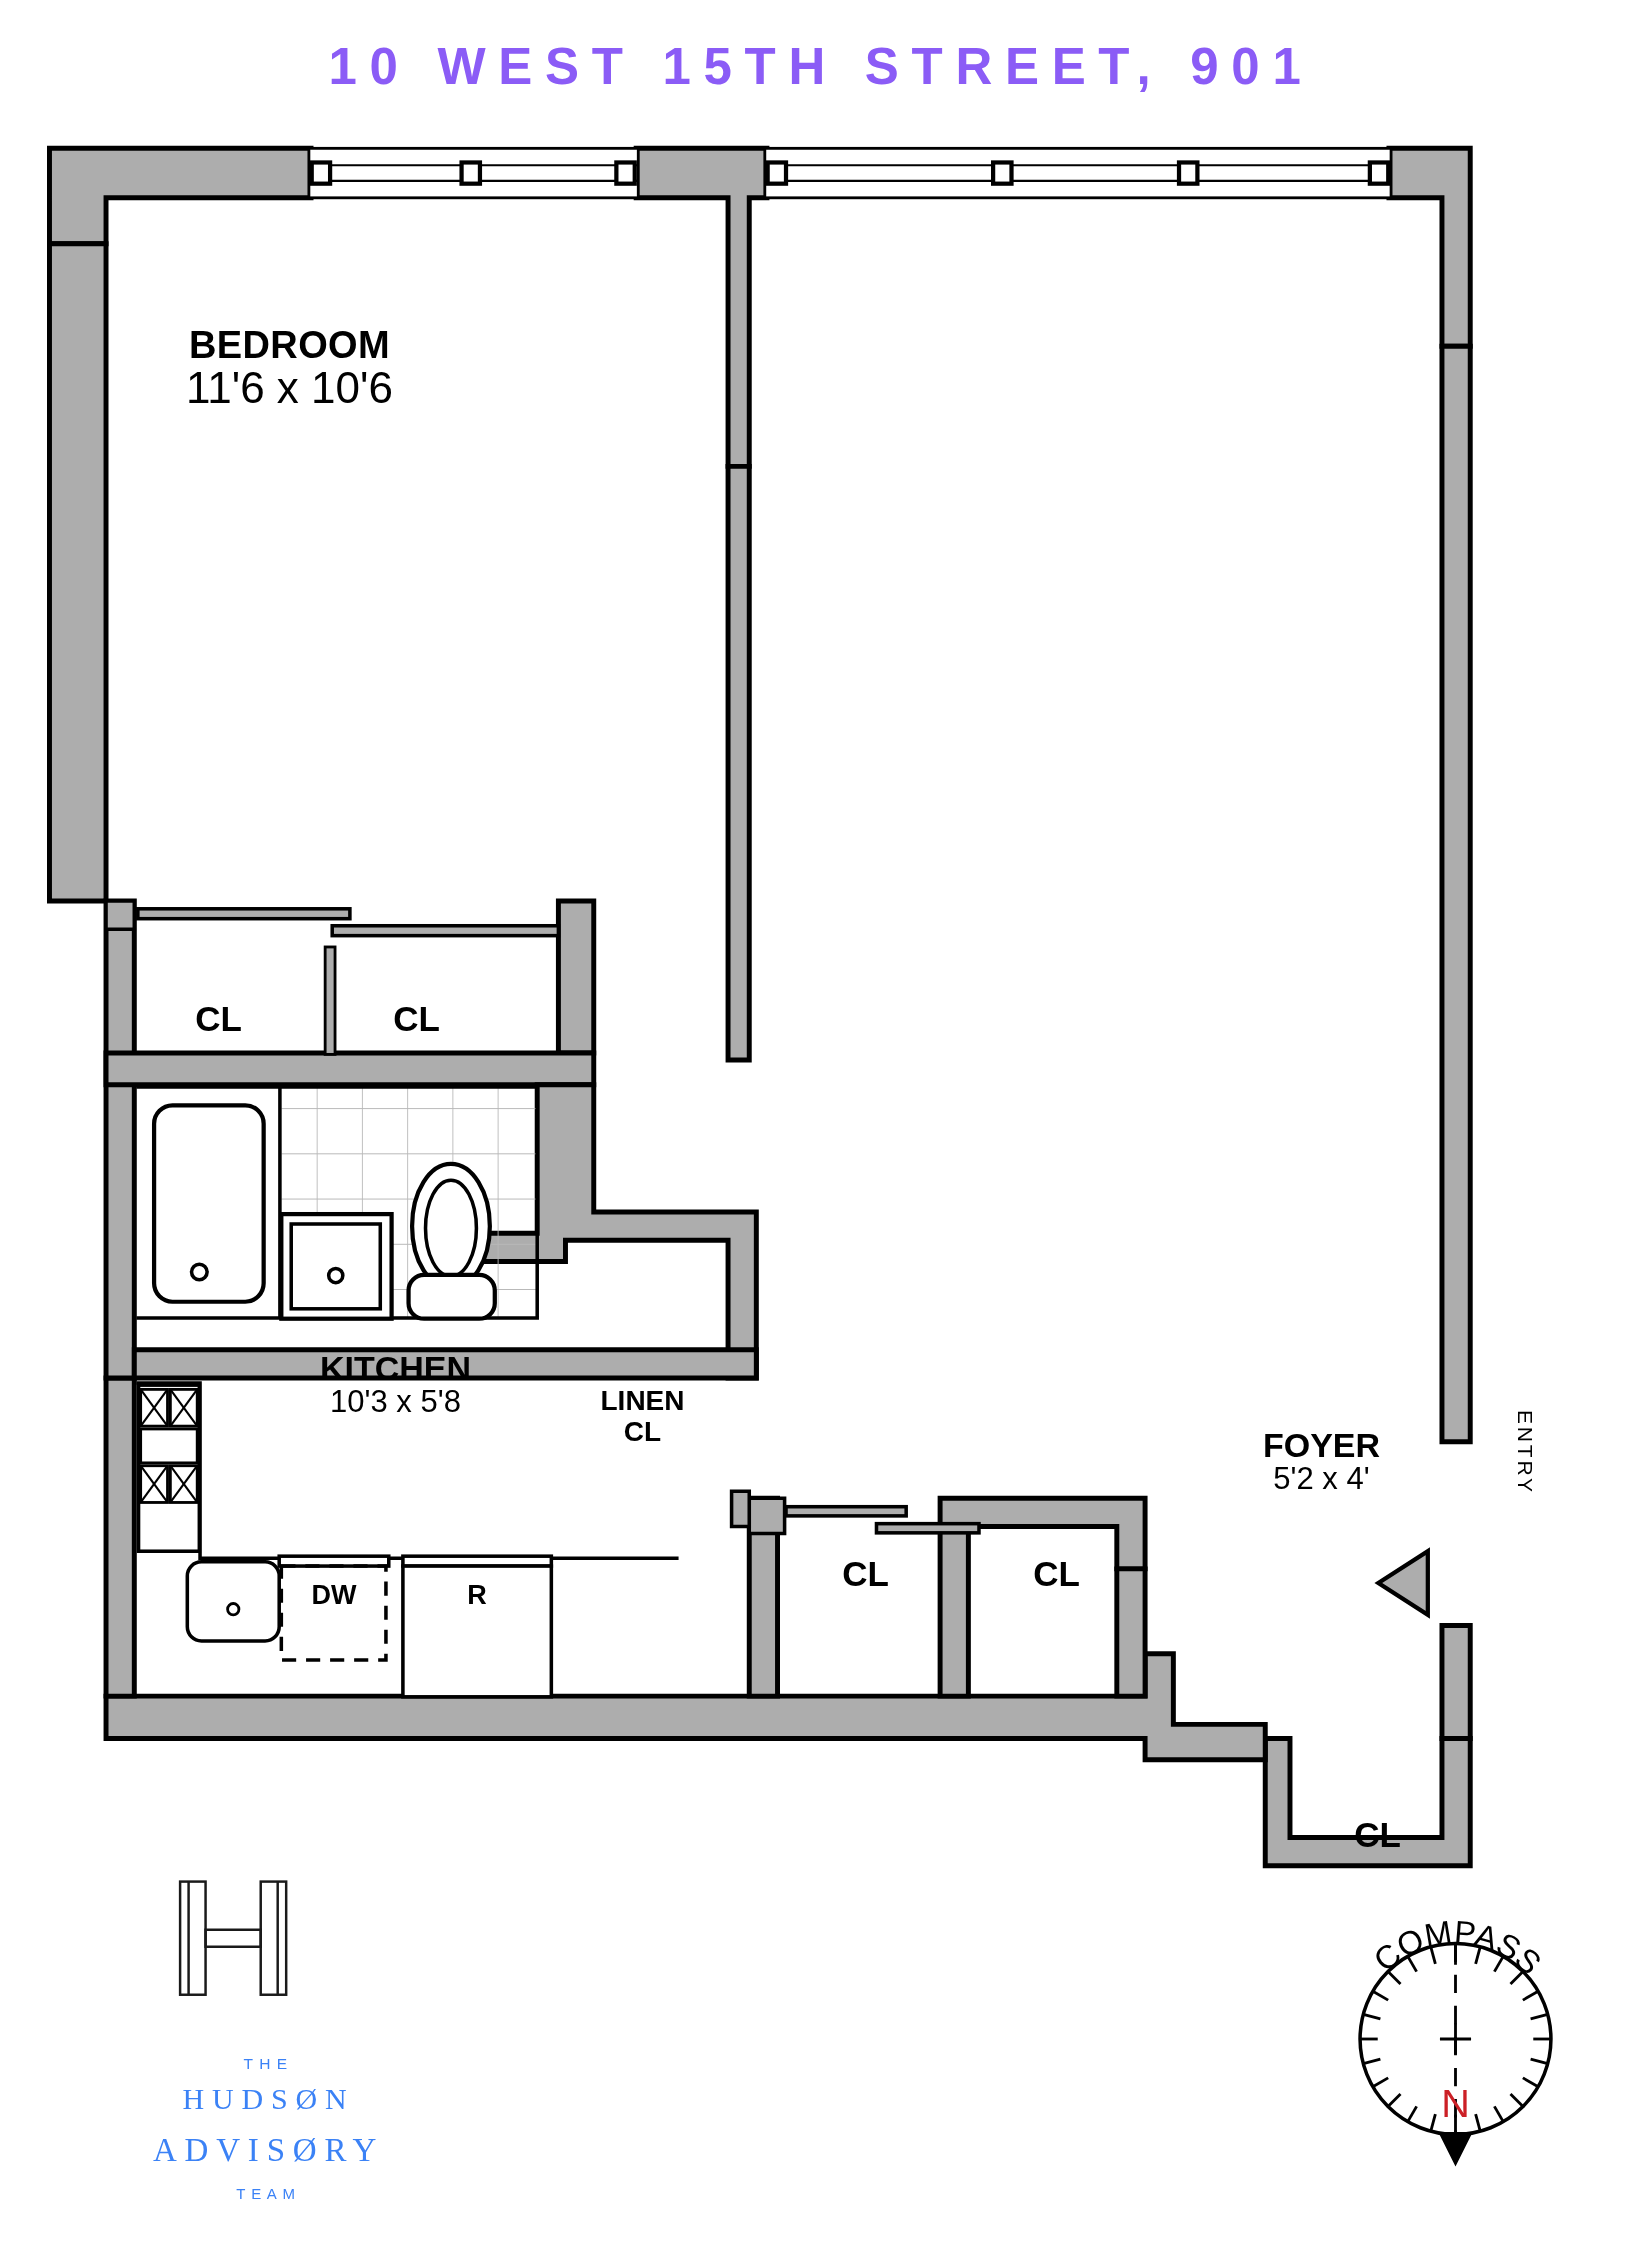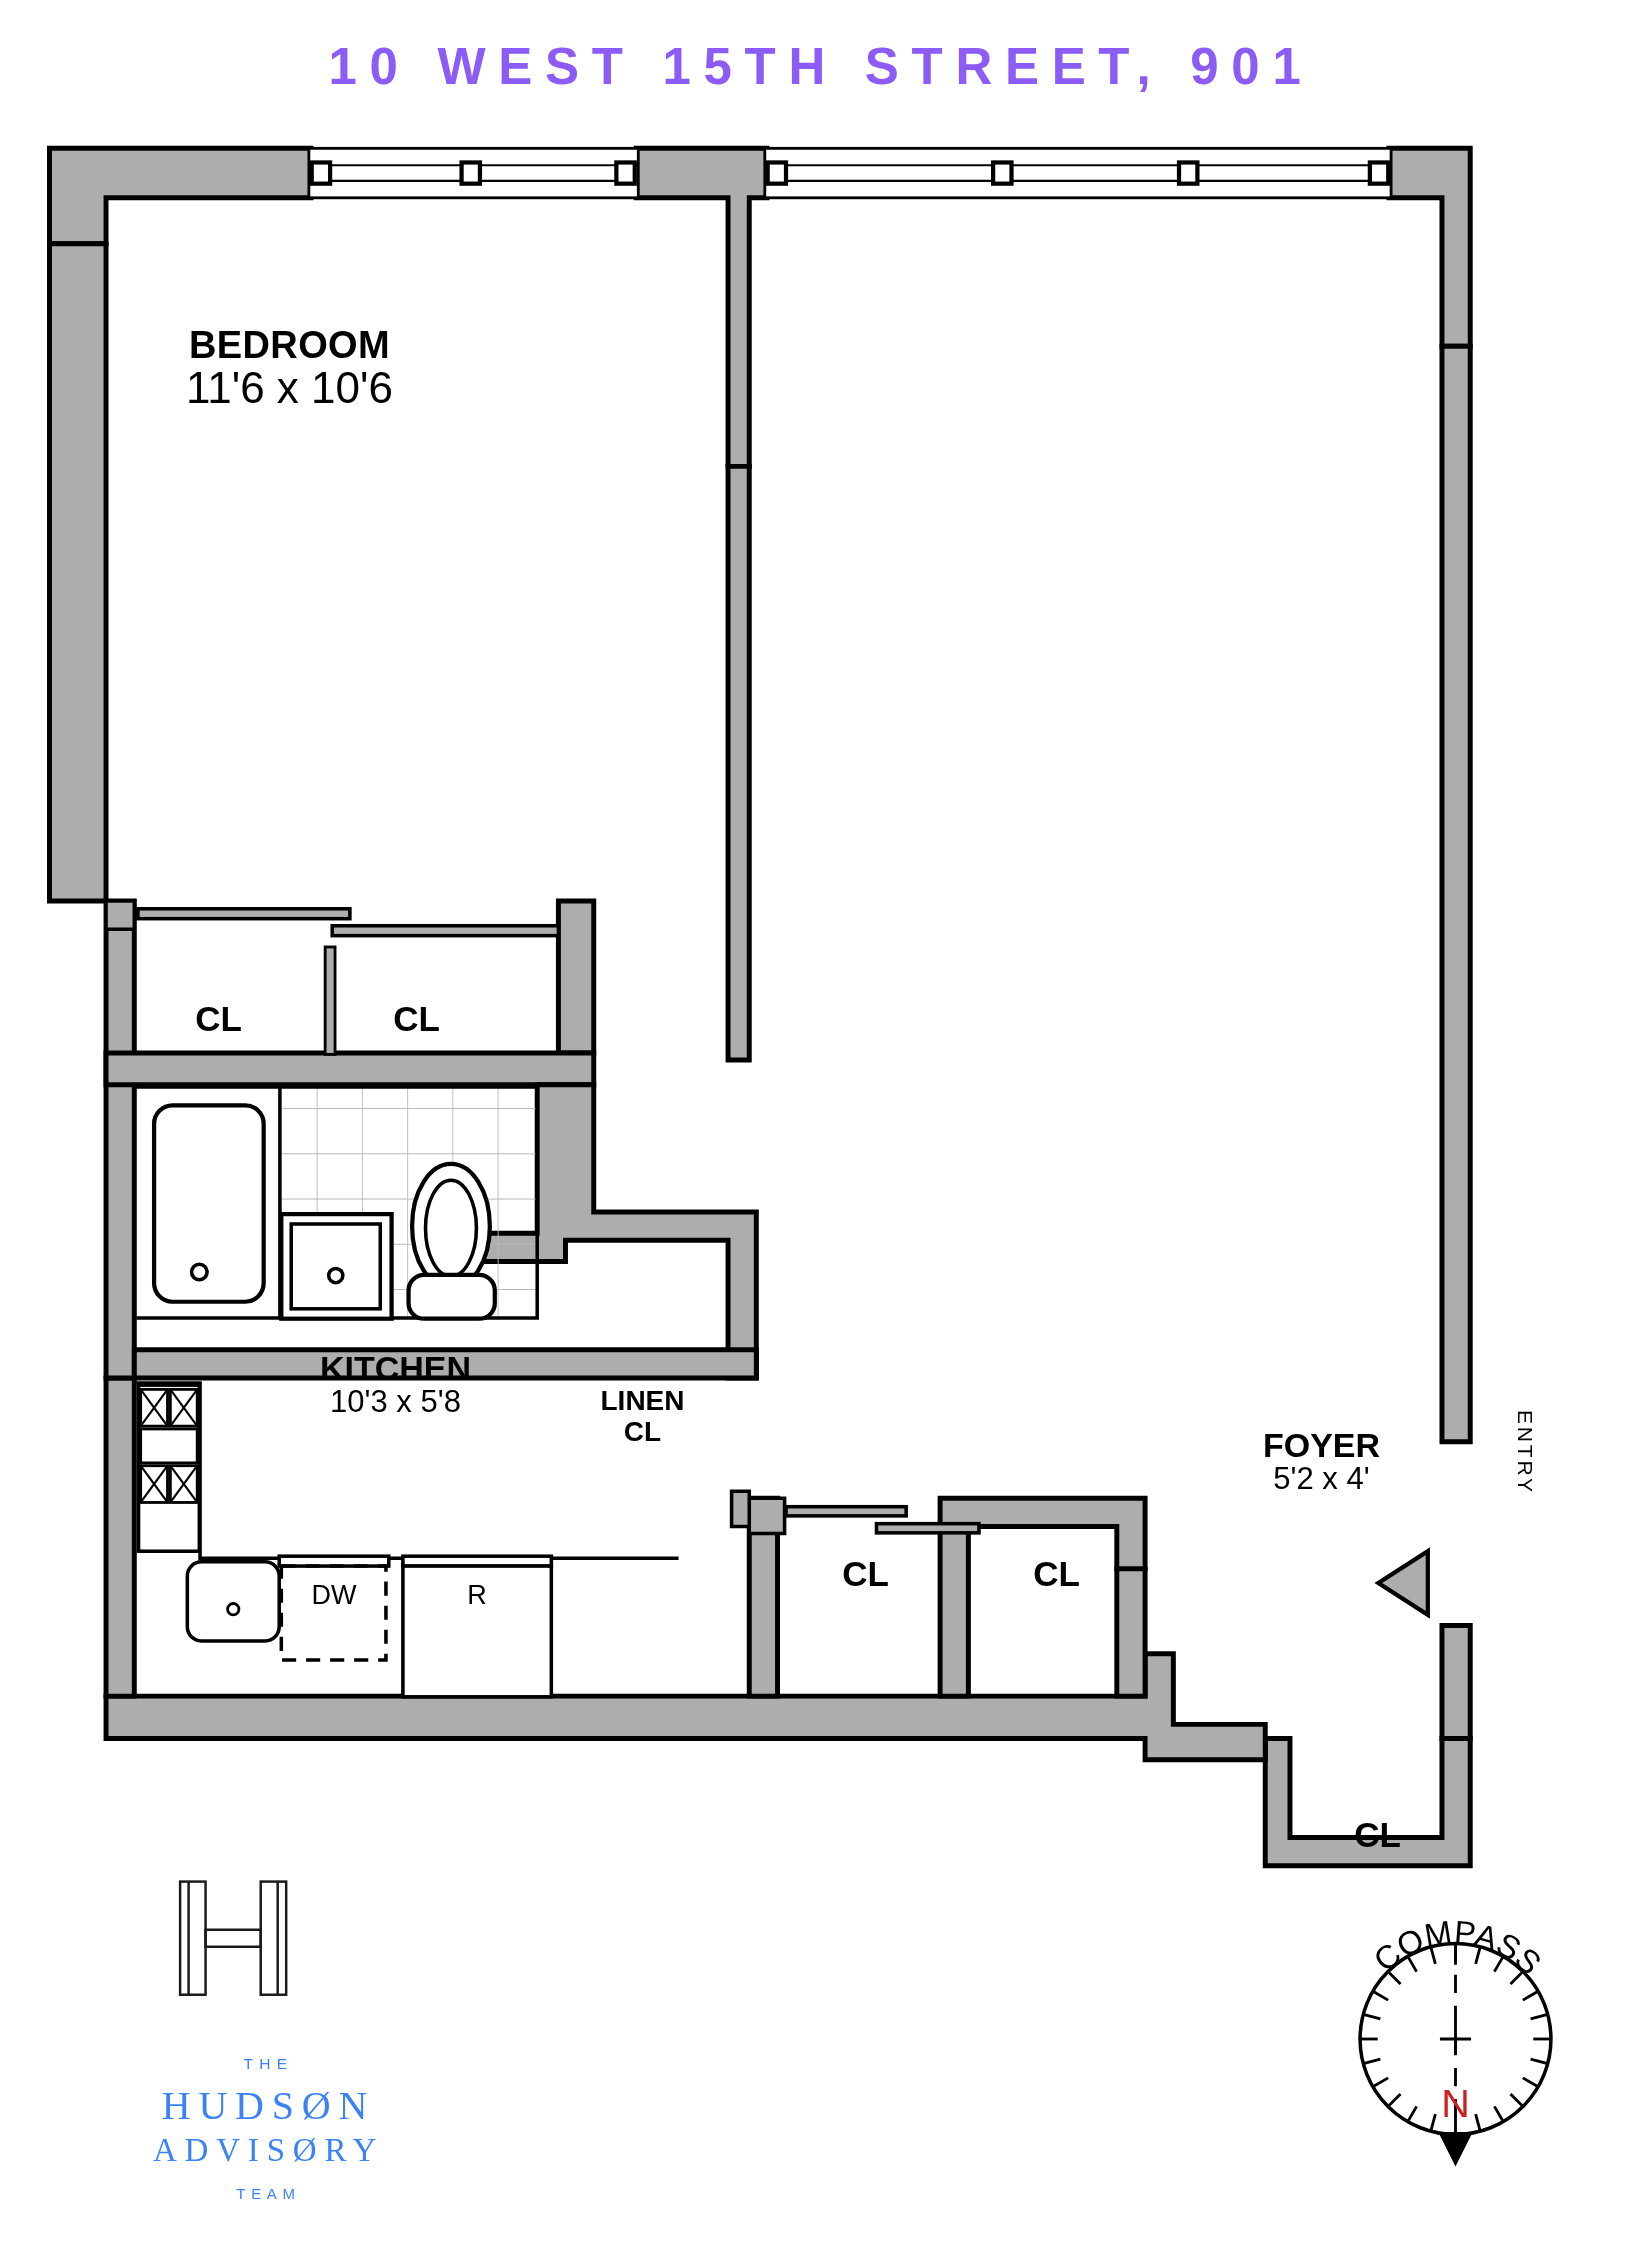--- a/index.html
+++ b/index.html
@@ -36,39 +36,39 @@
   }
   .lbl .nm{font-weight:bold;display:block;}
   .lbl .dm{font-weight:normal;display:block;}
 
   .sz-big .nm{font-size:38px;letter-spacing:0.4px;}
   .sz-big .dm{font-size:44px;}
   .sz-mid .nm{font-size:34px;}
   .sz-mid .dm{font-size:31px;}
   .sz-cl{font-size:35px;font-weight:bold;}
   .sz-linen{font-size:28px;font-weight:bold;line-height:1.12;}
-  .sz-app{font-size:27px;font-weight:normal;}
+  .sz-app{font-size:27px;font-weight:bold;}
 
   .entry-label{
     position:absolute;
     font-size:21px;letter-spacing:2.8px;
     font-family:"Liberation Sans", sans-serif;
     color:#000;white-space:nowrap;
     transform:rotate(90deg);
     transform-origin:left top;
   }
 
   
   #logo{position:absolute;left:120px;top:1873px;width:297px;height:353px;}
   .logo-txt{
     position:absolute;width:297px;text-align:center;color:#3b82f6;
     font-family:"Liberation Serif", serif;white-space:nowrap;
   }
   .logo-the{top:182px;font-size:15.5px;letter-spacing:6.4px;font-family:"Liberation Sans",sans-serif;}
-  .logo-hudson{top:209px;font-size:40px;letter-spacing:7.8px;}
+  .logo-hudson{top:209px;font-size:30px;letter-spacing:7.8px;}
   .logo-adv{top:259px;font-size:33px;letter-spacing:7.8px;}
   .logo-team{top:312px;font-size:15px;letter-spacing:5.7px;font-family:"Liberation Sans",sans-serif;}
 
   
   #compass{position:absolute;left:1314px;top:1887px;width:283px;height:304px;}
 </style>
 </head>
 <body>
 
 <div id="page">

